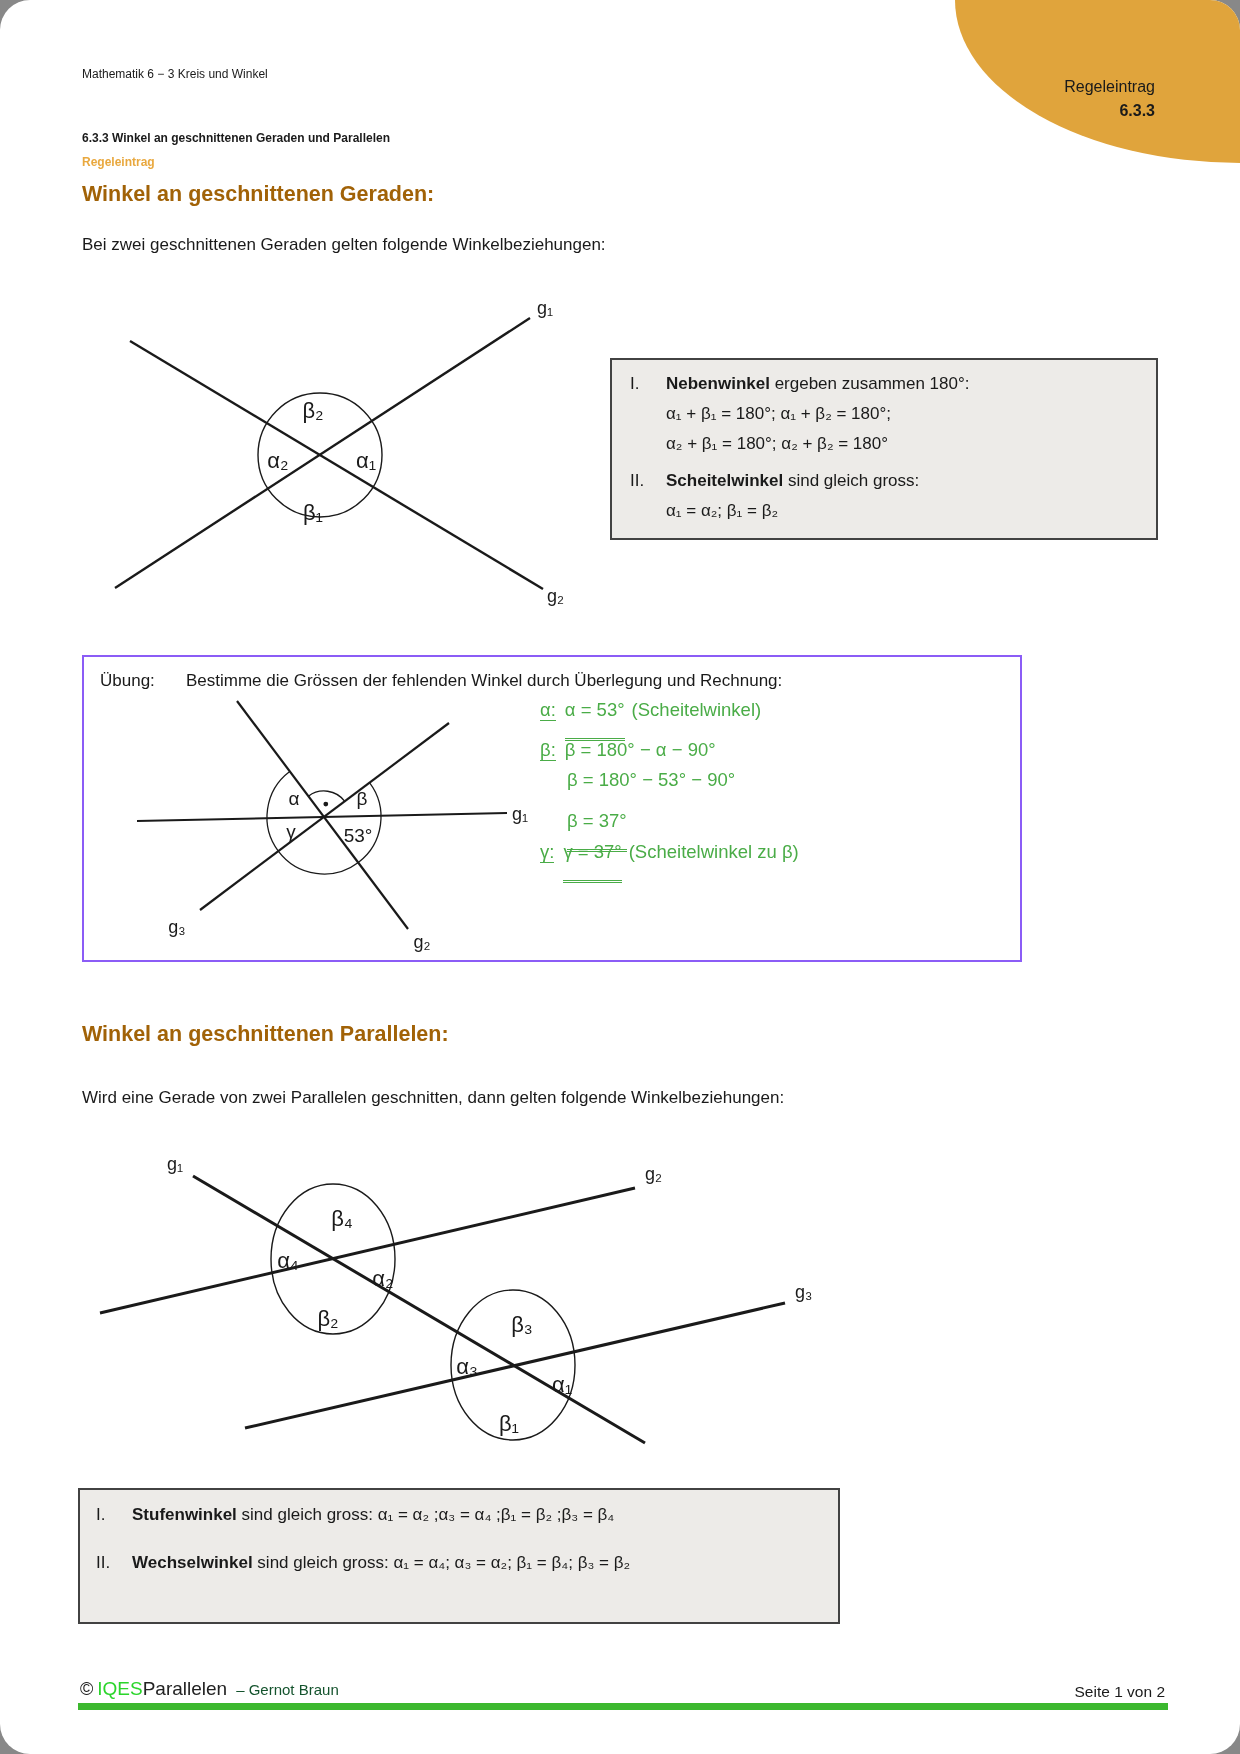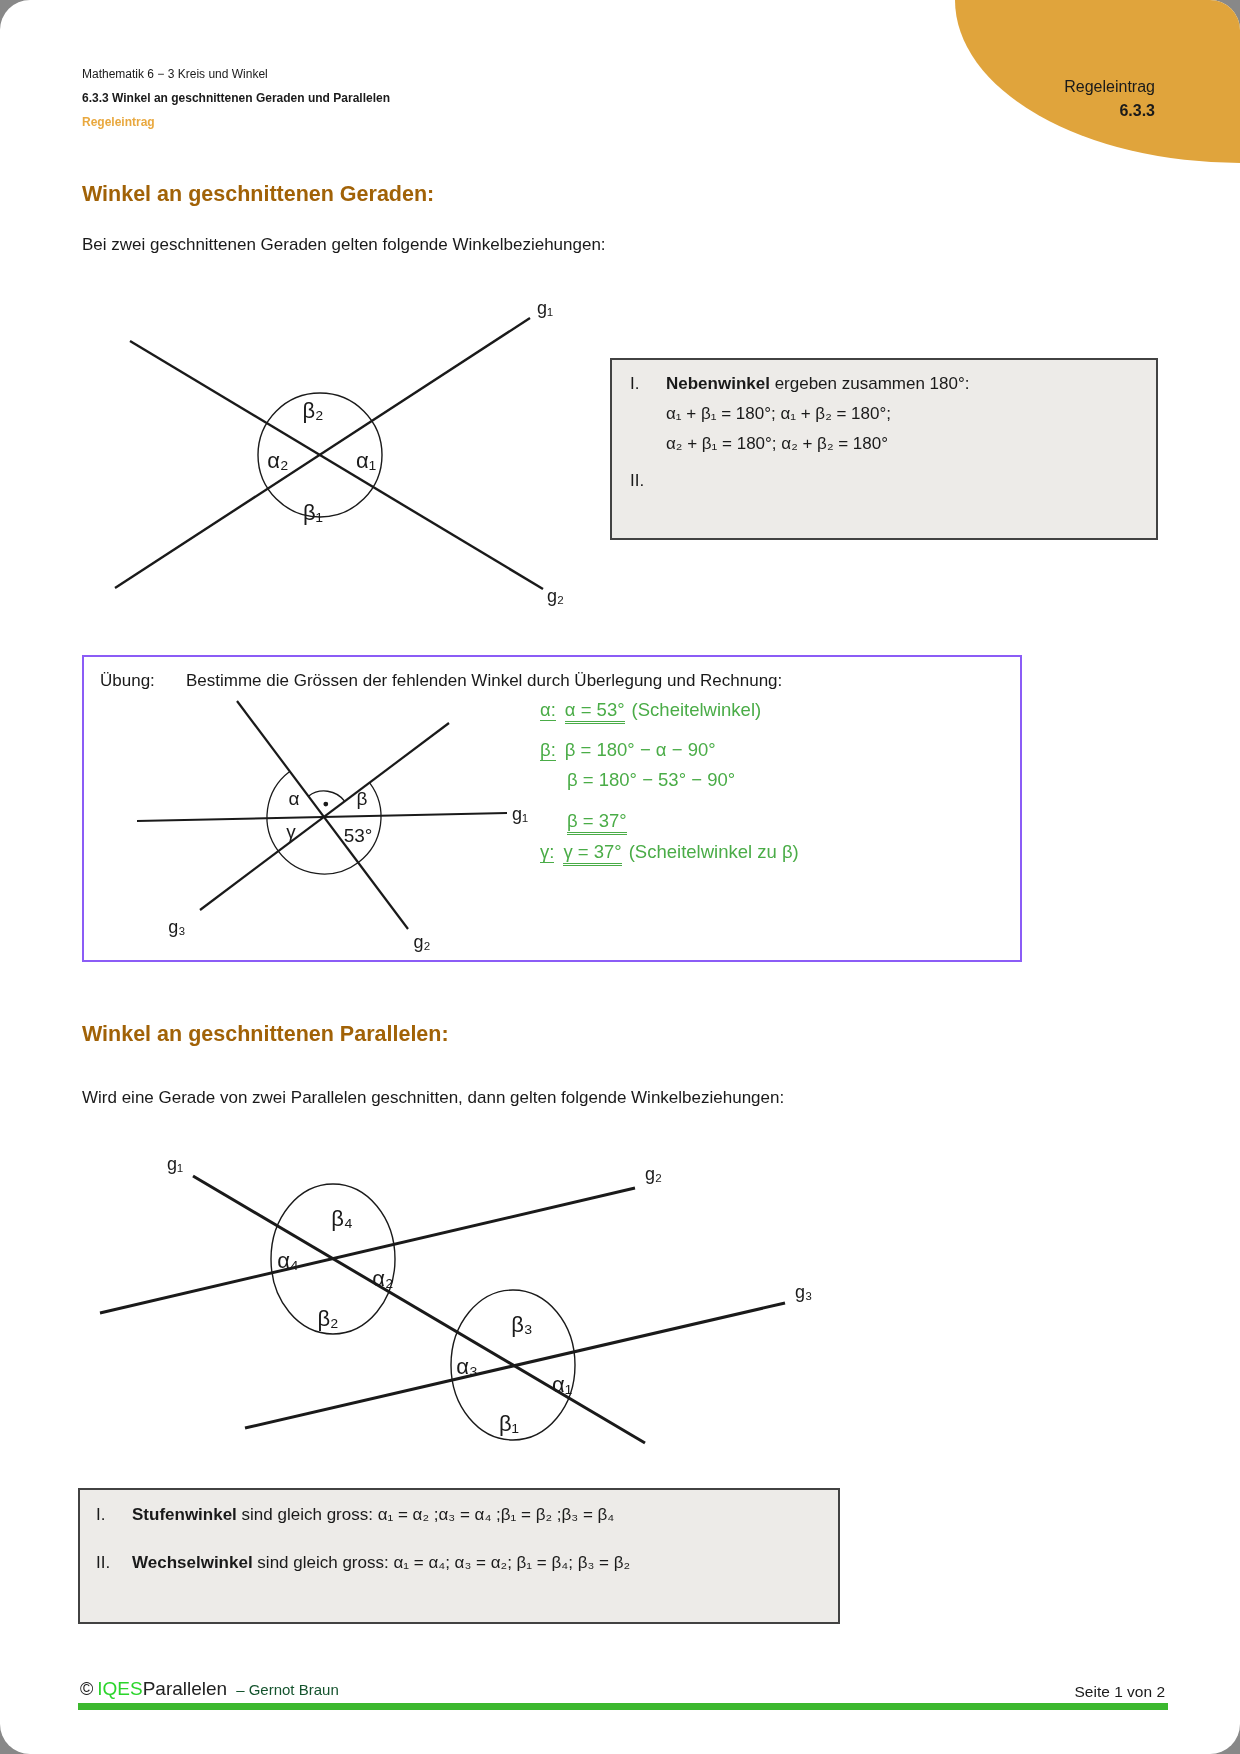--- a/index.html
+++ b/index.html
@@ -9,41 +9,41 @@
     overflow:hidden;margin:0 auto;border-radius:30px;
   }
   
   .corner{
     position:absolute;top:0;right:0;width:285px;height:163px;
     background:#E0A43C;border-bottom-left-radius:285px 163px;
   }
   .corner-text{position:absolute;top:75px;right:85px;text-align:right;font-size:16px;line-height:24px;}
   .corner-text .num{font-weight:bold;}
   .header-block{position:absolute;left:82px;top:62px;font-size:12px;line-height:24px;}
-  .header-block .l2{font-weight:bold;}
+  .header-block .l2{font-weight:bold;margin-top:40px;}
   .header-block .l3{font-weight:bold;color:#E9A83E;}
   .h1{position:absolute;left:82px;font-size:21.5px;font-weight:bold;color:#a16207;}
   .intro{position:absolute;left:82px;font-size:17px;}
   
   .graybox{
     position:absolute;background:#EDEBE8;border:2px solid #424242;box-sizing:border-box;
     font-size:17px;
   }
   .rulerow{display:flex;}
   .rulenum{width:36px;flex:none;}
   .bold{font-weight:bold;}
   .rline{line-height:30px;}
   
   .exbox{position:absolute;left:82px;top:655px;width:940px;height:307px;border:2px solid #8b5cf6;box-sizing:border-box;background:#fff;}
   .exlabel{position:absolute;left:16px;top:14px;font-size:17px;}
   .exprompt{position:absolute;left:102px;top:14px;font-size:17px;}
   .sol{position:absolute;left:456px;top:0;color:#4AAC47;font-size:18.5px;}
   .sol .line{position:absolute;white-space:nowrap;}
   .u{border-bottom:1.5px solid currentColor;}
-  .uu{border-bottom:3px double currentColor;padding-bottom:1px;margin-top:21px;}
+  .uu{border-bottom:3px double currentColor;padding-bottom:18px;margin-top:21px;}
   .sol-lead{margin-right:9px;}
   .sol-note{margin-left:7px;}
   .indent{padding-left:27px;}
   
   svg{position:absolute;overflow:visible;}
   svg line,svg path,svg circle.ring,svg ellipse{stroke:#1a1a1a;fill:none;}
   svg text{fill:#1a1a1a;font-family:"Liberation Sans","DejaVu Sans",sans-serif;}
   .glab{font-size:18px;}
   .greek{font-size:22px;}
   .greek-s{font-size:19px;}
@@ -92,20 +92,24 @@
     <div class="rulerow">
       <div class="rulenum rline">I.</div>
       <div>
         <div class="rline"><span class="bold">Nebenwinkel</span><span> ergeben zusammen 180°:</span></div>
         <div class="rline">α₁ + β₁ = 180°; α₁ + β₂ = 180°;</div>
         <div class="rline">α₂ + β₁ = 180°; α₂ + β₂ = 180°</div>
       </div>
     </div>
     <div class="rulerow" style="margin-top:7px;">
       <div class="rulenum rline">II.</div>
+      <div>
+        <div class="rline"><span class="bold">Scheitelwinkel</span><span> sind gleich gross:</span></div>
+        <div class="rline">α₁ = α₂; β₁ = β₂</div>
+      </div>
     </div>
   </div>
 
   <div class="exbox">
     <div class="exlabel">Übung:</div>
     <div class="exprompt">Bestimme die Grössen der fehlenden Winkel durch Überlegung und Rechnung:</div>
 
     <svg style="left:20px;top:38px;" width="440" height="262" viewBox="0 0 440 262">
       <line x1="33" y1="126" x2="403" y2="118" stroke-width="2"></line>
       <line x1="133" y1="6" x2="304" y2="234" stroke-width="2.2"></line>

